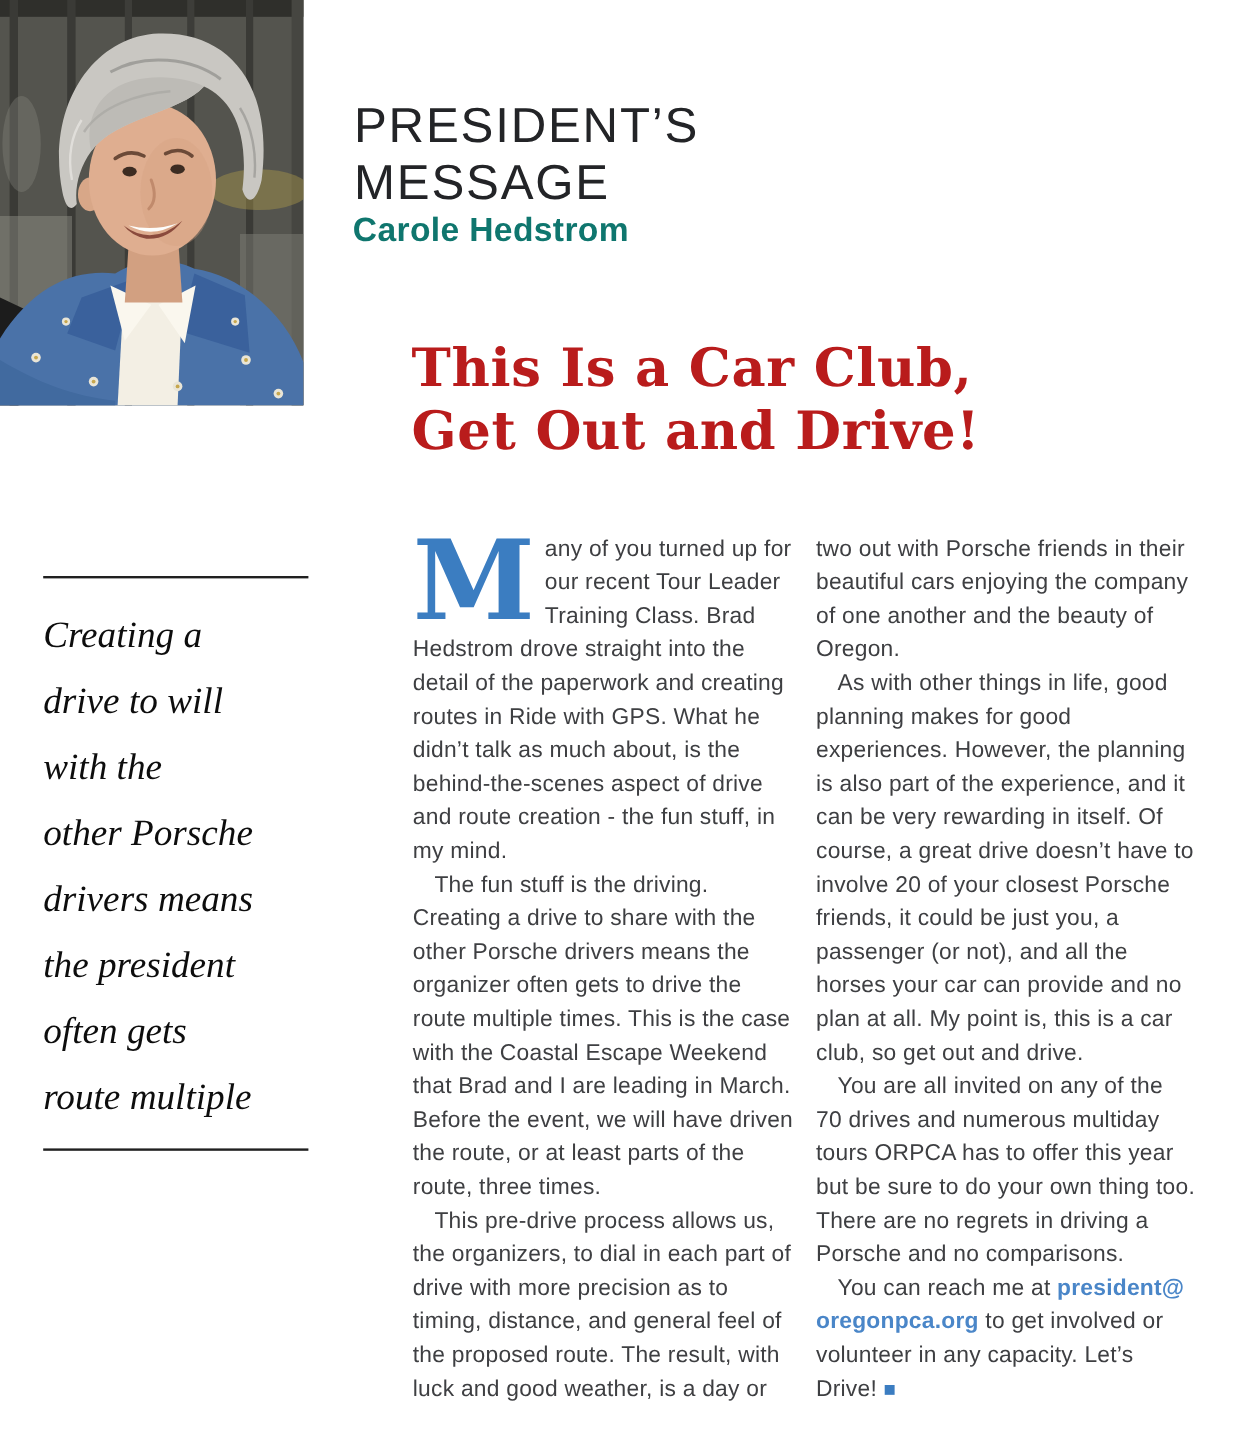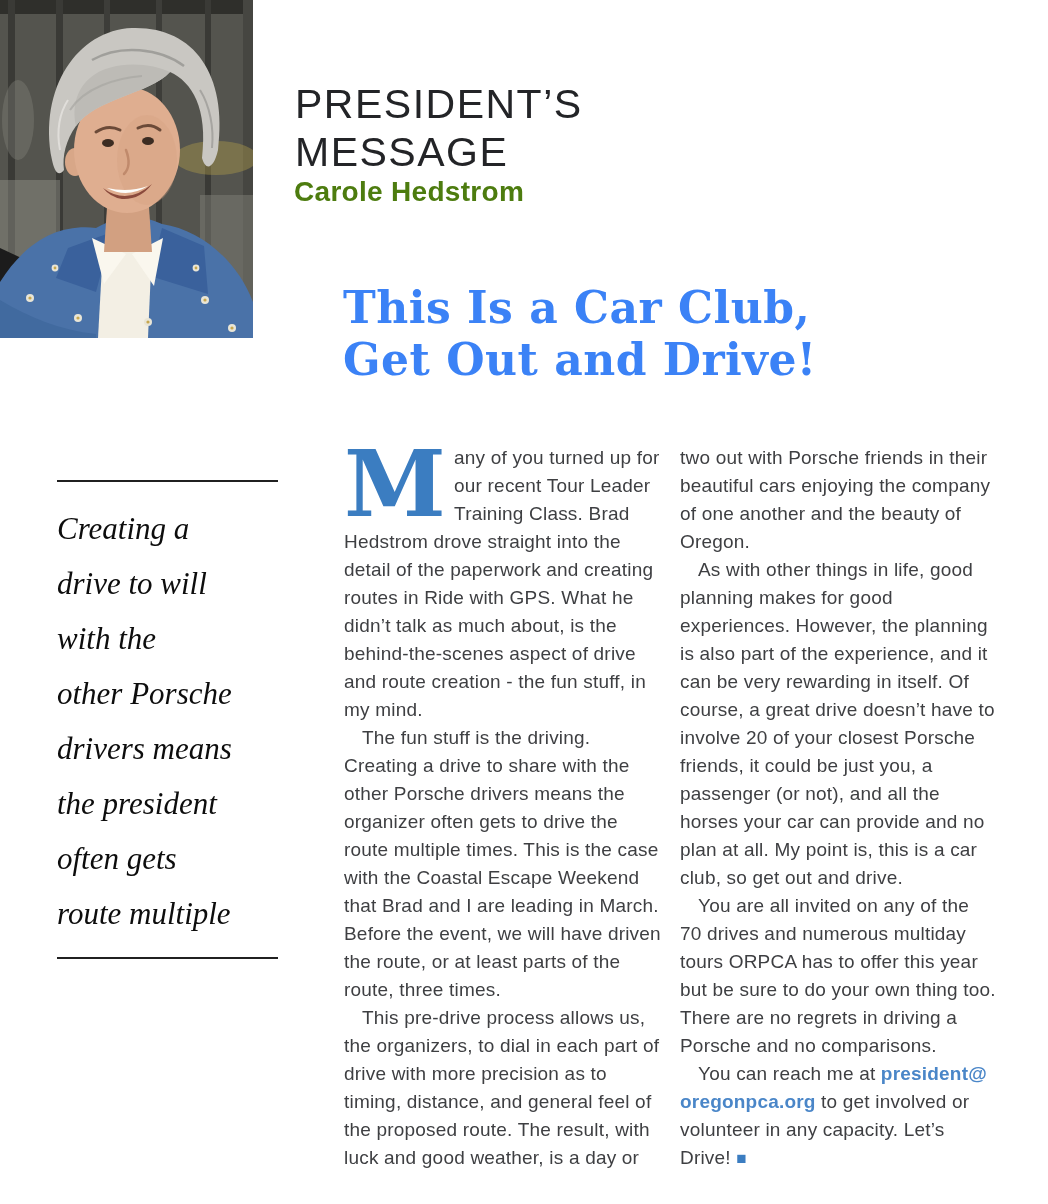--- a/index.html
+++ b/index.html
@@ -13,32 +13,32 @@
   .photo svg { display:block; width:100%; height:100%; }
 
   
   .kicker {
     position:absolute; left:295px; top:80px;
     font-size:41px; line-height:48px; letter-spacing:1.5px;
     font-weight:400; color:#232427;
   }
   .author {
     position:absolute; left:294px; top:176px;
-    font-size:28px; font-weight:700; color:#4d7c0f; letter-spacing:0.3px;
+    font-size:28px; font-weight:700; color:#0f766e; letter-spacing:0.3px;
   }
 
   
   .headline {
     position:absolute; left:343px; top:282px;
     font-family:"DejaVu Serif", serif; font-weight:700;
-    font-size:44px; line-height:52px; color:#3b82f6; letter-spacing:0.5px;
+    font-size:44px; line-height:52px; color:#b91c1c; letter-spacing:0.5px;
   }
 
   
-  .pullquote { position:absolute; left:57px; top:480px; width:221px; }
+  .pullquote { position:absolute; left:36px; top:480px; width:221px; }
   .pq-rule { border:none; border-top:2px solid #202020; margin:0; }
   .pq-lines {
     margin:19px 0 16px 0;
     font-family:"Liberation Serif", serif; font-style:italic;
     font-size:31px; line-height:55px; color:#0d0d0d;
   }
   .pq-line { white-space:nowrap; }
 
   
   .col {

